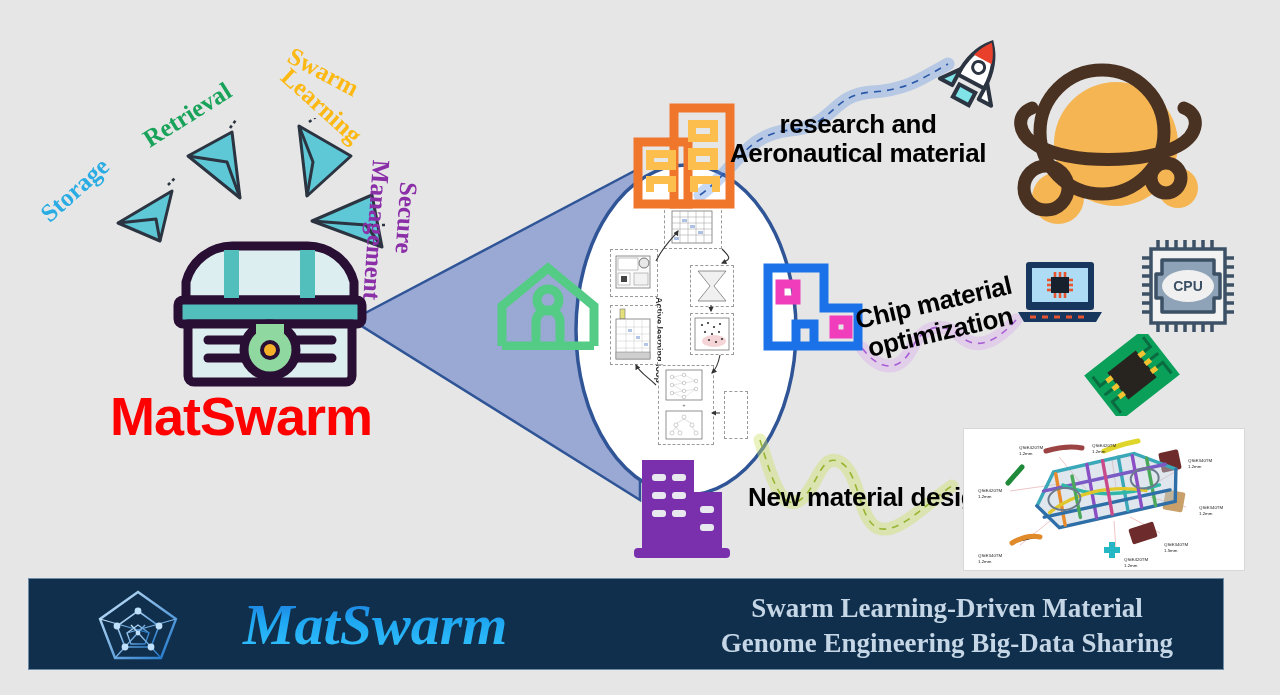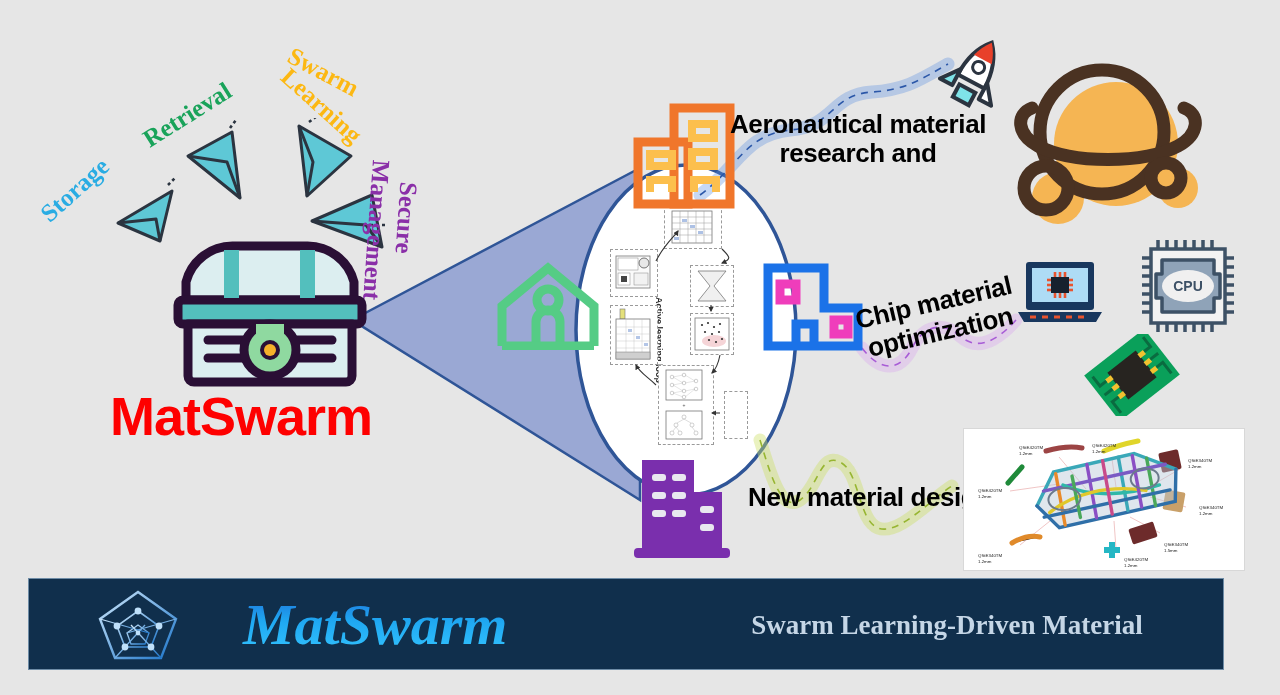--- a/index.html
+++ b/index.html
@@ -323,22 +323,22 @@
         <rect x="22" y="40" width="14" height="7" rx="3"></rect>
         <rect x="42" y="40" width="14" height="7" rx="3"></rect>
         <rect x="22" y="58" width="14" height="7" rx="3"></rect>
         <rect x="42" y="58" width="14" height="7" rx="3"></rect>
         <rect x="70" y="54" width="14" height="7" rx="3"></rect>
         <rect x="70" y="72" width="14" height="7" rx="3"></rect>
       </g>
     </svg>
 
     <div class="cap" id="cap-aero">
+      <div>research and</div>
       <div>Aeronautical material</div>
-      <div>research and</div>
     </div>
     <div class="cap" id="cap-chip">
       <div>Chip material</div>
       <div>optimization</div>
     </div>
     <div class="cap" id="cap-new">New material design</div>
 
     <svg class="abs" style="left:930px;top:32px;" width="86" height="92">
       <g transform="rotate(28 43 46)">
         <path d="M43,6 C54,18 58,34 58,50 L28,50 C28,34 32,18 43,6 Z" fill="#fff" stroke="#2b3440" stroke-width="4"></path>
@@ -578,17 +578,18 @@
               <stop offset="45%" stop-color="#1fa8f2"></stop>
               <stop offset="100%" stop-color="#35c5ff"></stop>
             </linearGradient>
           </defs>
           <text id="bw-text" x="4" y="56" font-family="Liberation Serif, serif" font-weight="700" font-style="italic" font-size="58" fill="url(#wg)">MatSwarm</text>
         </svg>
       </div>
 
       <div id="banner-tag">
         <div>Swarm Learning-Driven Material</div>
+        <div>Genome Engineering Big-Data Sharing</div>
       </div>
     </div>
 
   </div>
 </div>
 
 </body></html>

